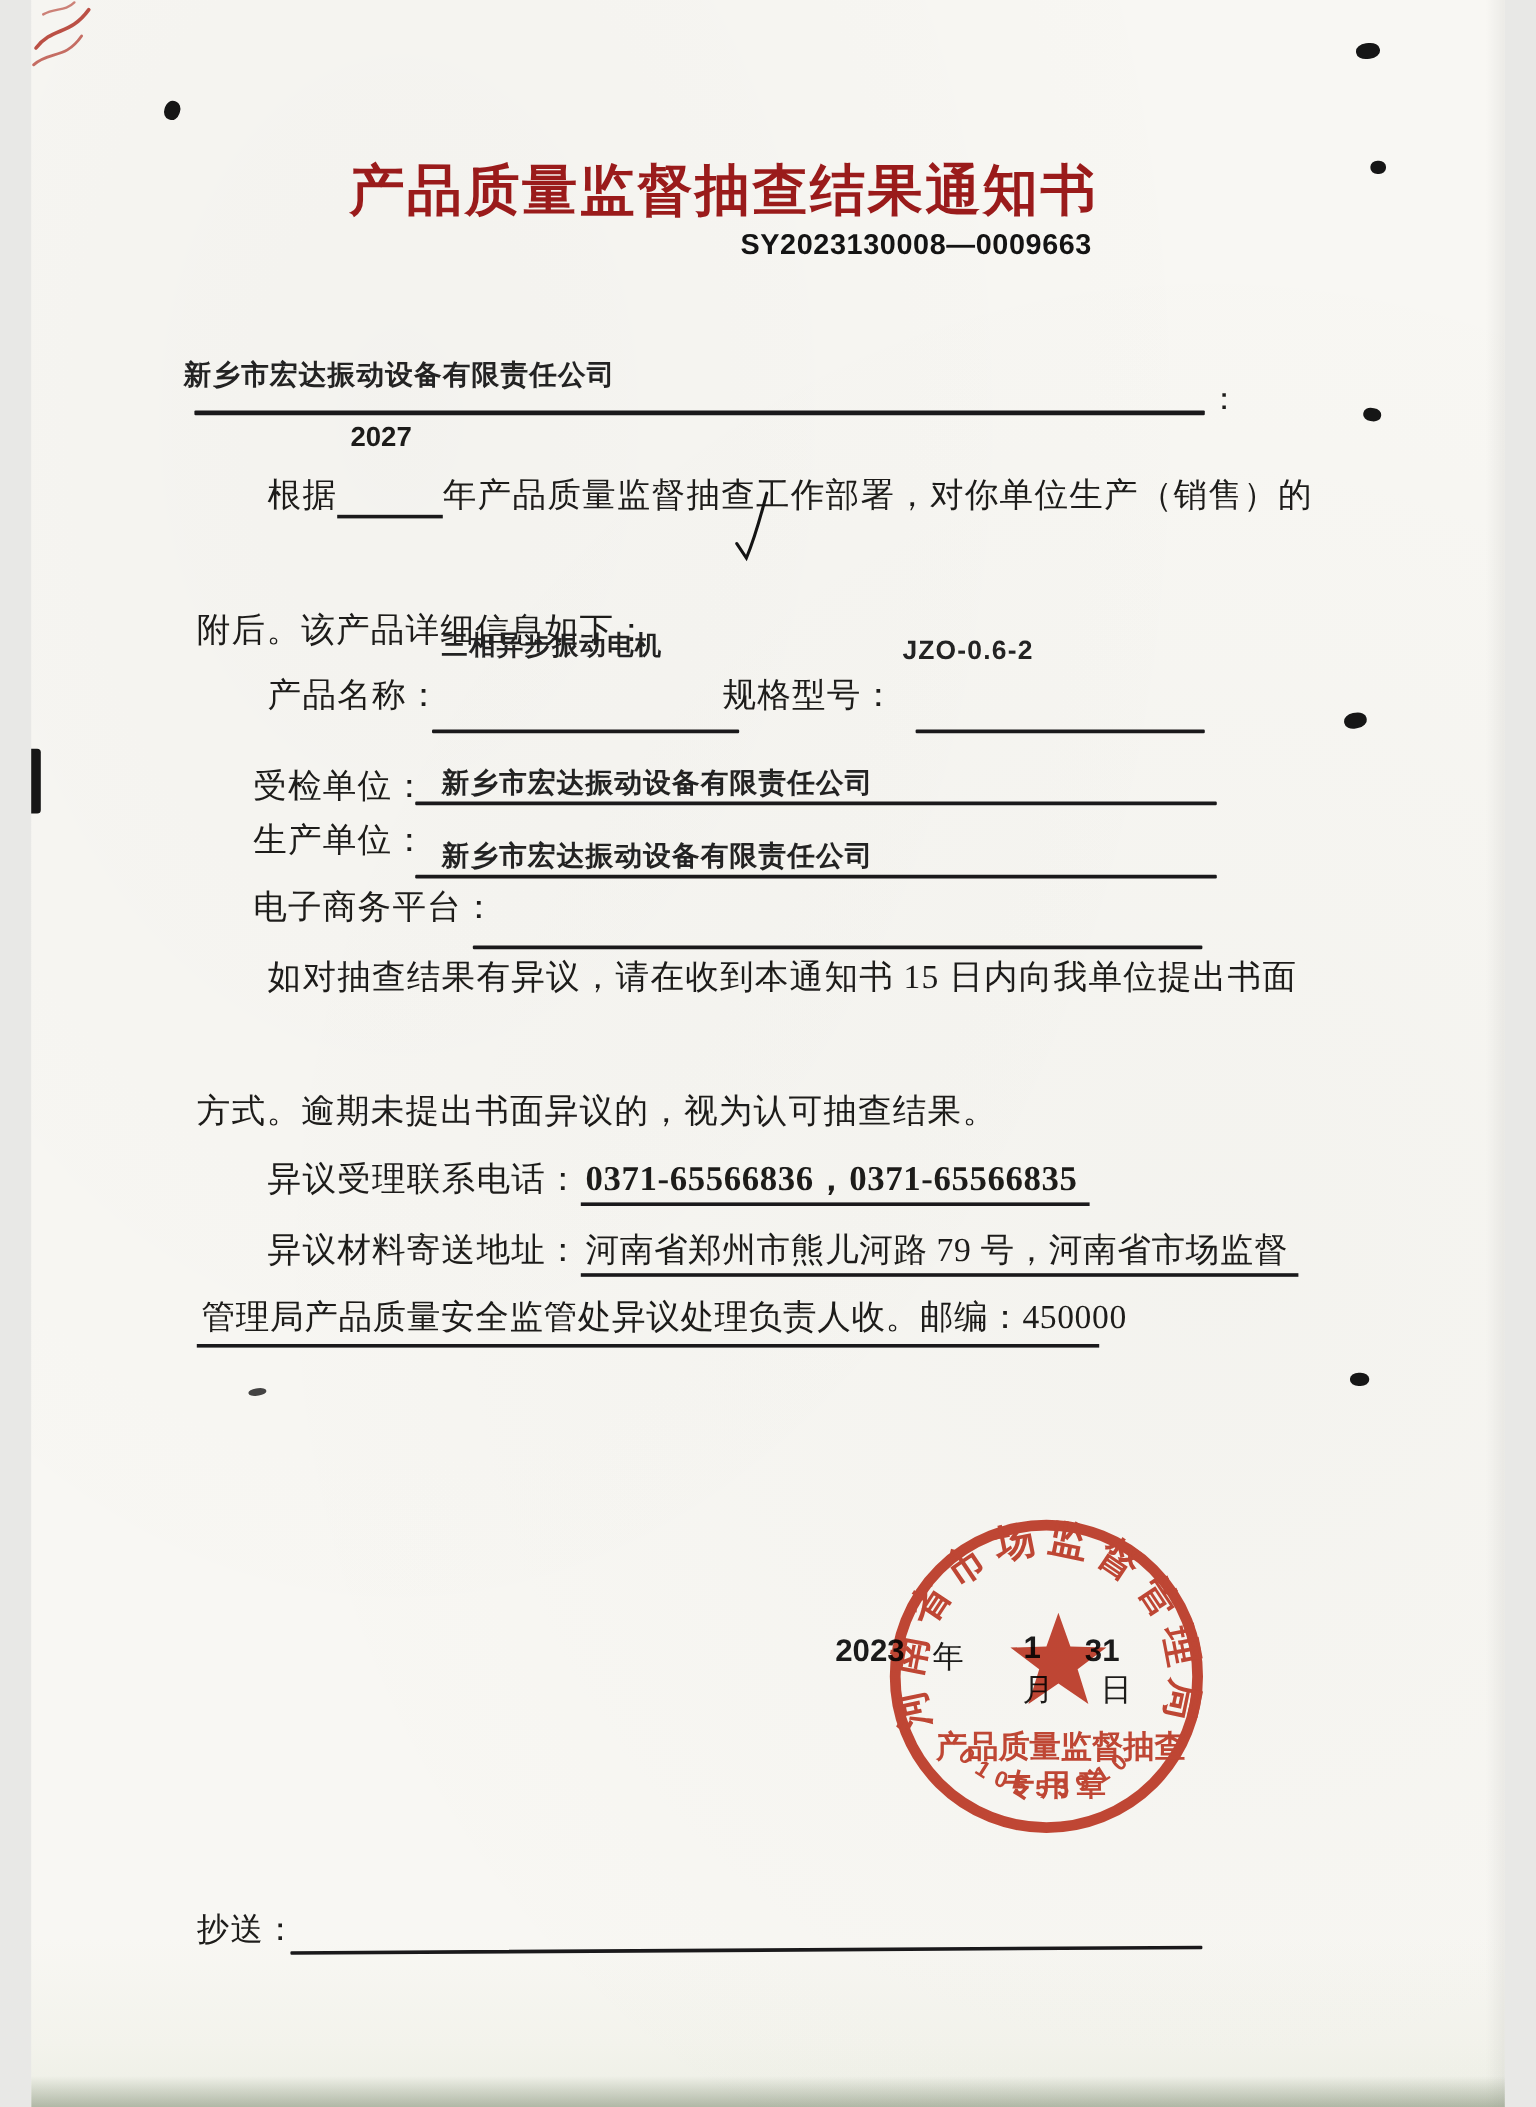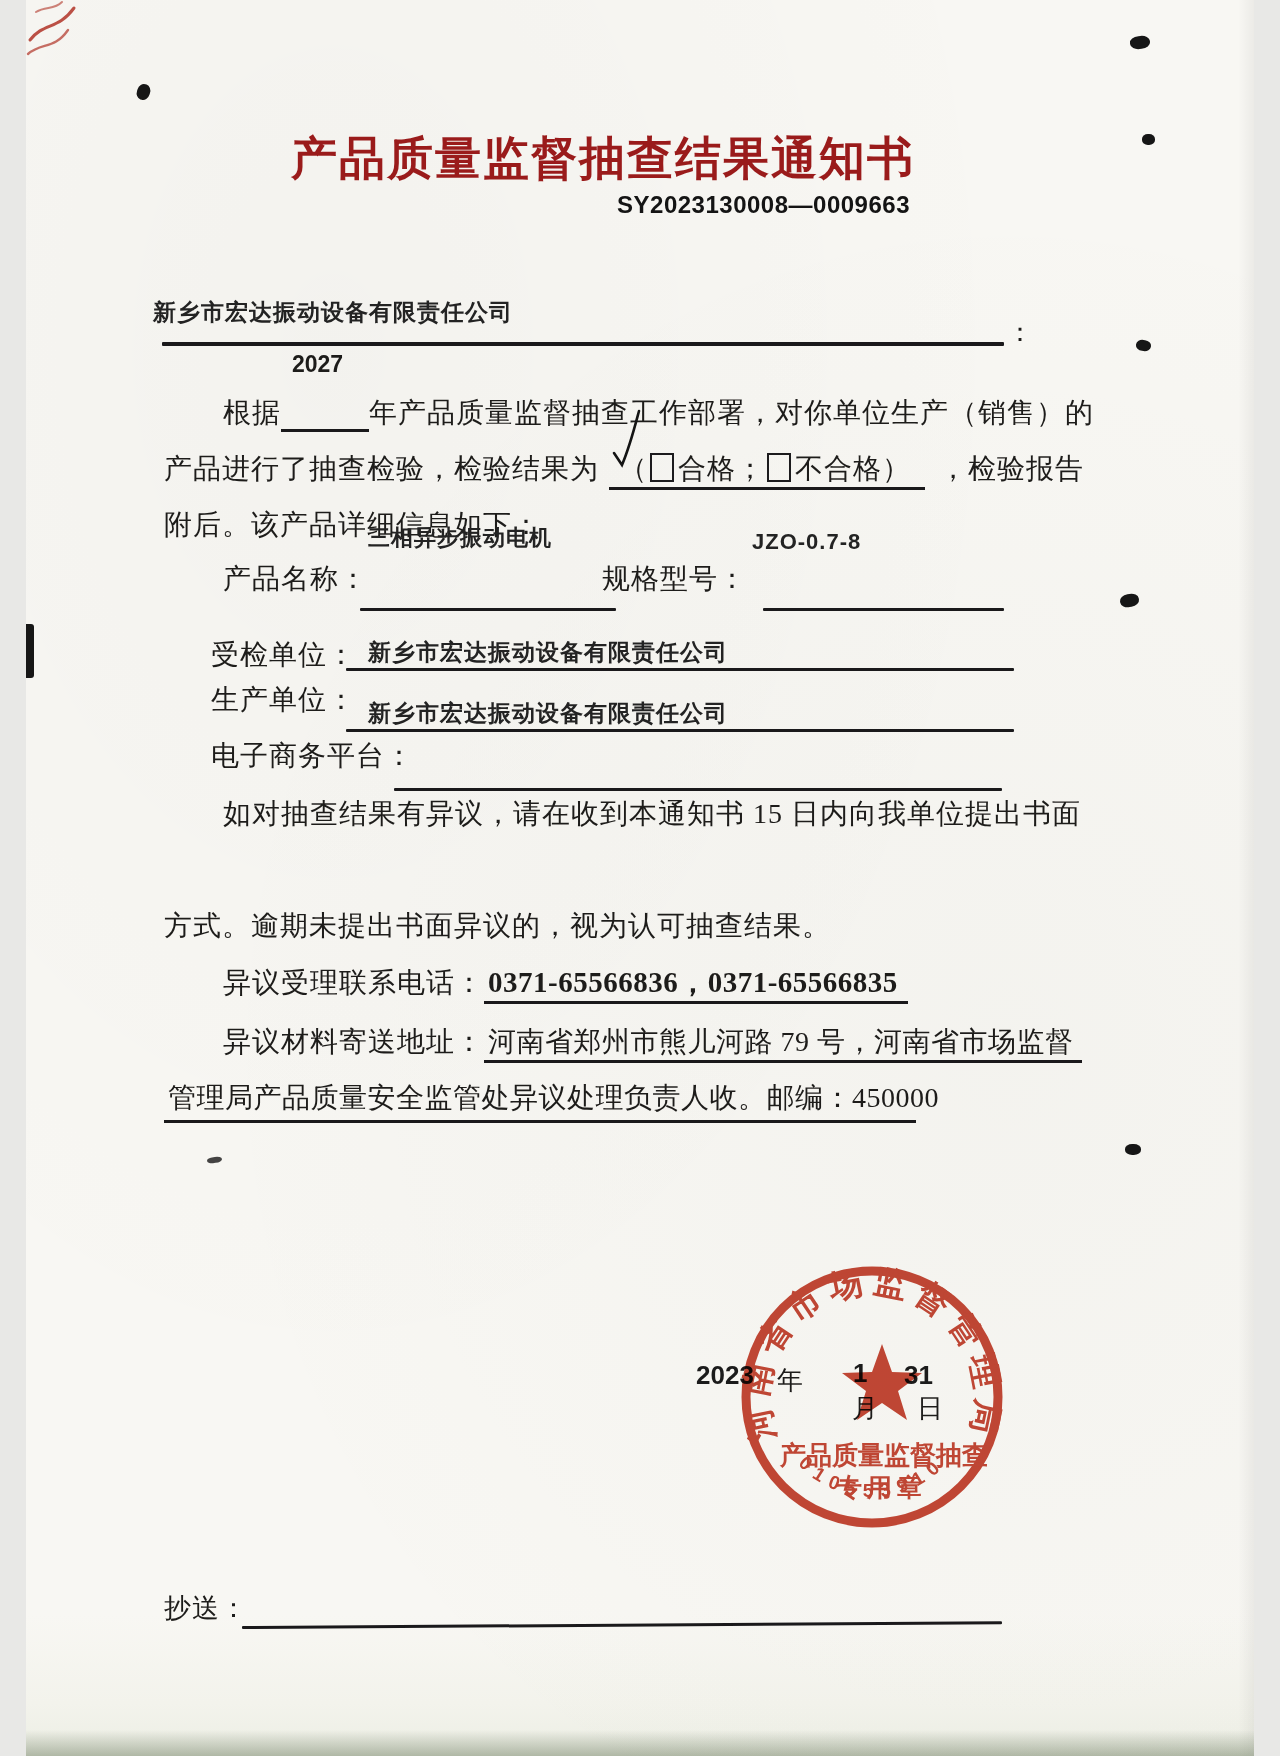--- a/index.html
+++ b/index.html
@@ -49,32 +49,29 @@
   <div class="abs typed" style="left:127px;top:297px;">新乡市宏达振动设备有限责任公司</div>
   <div class="line" style="left:136px;top:342px;width:842px;height:4px;"></div>
   <div class="abs s26" style="left:981px;top:315px;">：</div>
 
   <div class="abs" style="left:266px;top:351px;font-family:'Liberation Sans',sans-serif;font-weight:600;font-size:23px;">2027</div>
 
   <div class="abs s28" style="left:197px;top:394px;">
     <span>根据</span><span class="blank" style="width:88px;"></span><span>年产品质量监督抽查工作部署，对你单位生产（销售）的</span>
   </div>
 
-  <div class="abs s28" style="left:138px;top:450px;">
-    <span>产品进行了抽查检验，检验结果为</span><span class="useg" style="margin-left:10px;"><span>（</span><span class="cbx"></span><span>合格；</span><span class="cbx"></span><span>不合格</span><span>）</span></span><span style="margin-left:14px;">，检验报告</span>
-  </div>
 
   <svg class="abs" style="left:582px;top:408px;" width="38" height="60" viewBox="0 0 38 60">
     <path d="M 6 45 L 14 57 C 22 38 27 18 31 3" fill="none" stroke="#141414" stroke-width="2.6" stroke-linecap="round"></path>
   </svg>
 
   <div class="abs s28" style="left:138px;top:506px;">附后。该产品详细信息如下：</div>
 
   <div class="abs typed-sm" style="left:342px;top:523px;">三相异步振动电机</div>
-  <div class="abs typed-sm" style="left:726px;top:529px;">JZO-0.7-8</div>
+  <div class="abs typed-sm" style="left:726px;top:529px;">JZO-0.6-2</div>
 
   <div class="abs s28" style="left:197px;top:560px;">产品名称：</div>
   <div class="line" style="left:334px;top:608px;width:256px;"></div>
   <div class="abs s28" style="left:576px;top:560px;">规格型号：</div>
   <div class="line" style="left:737px;top:608px;width:241px;"></div>
 
   <div class="abs typed" style="left:342px;top:637px;">新乡市宏达振动设备有限责任公司</div>
   <div class="abs s28" style="left:185px;top:636px;">受检单位：</div>
   <div class="line" style="left:320px;top:668px;width:668px;"></div>
 

